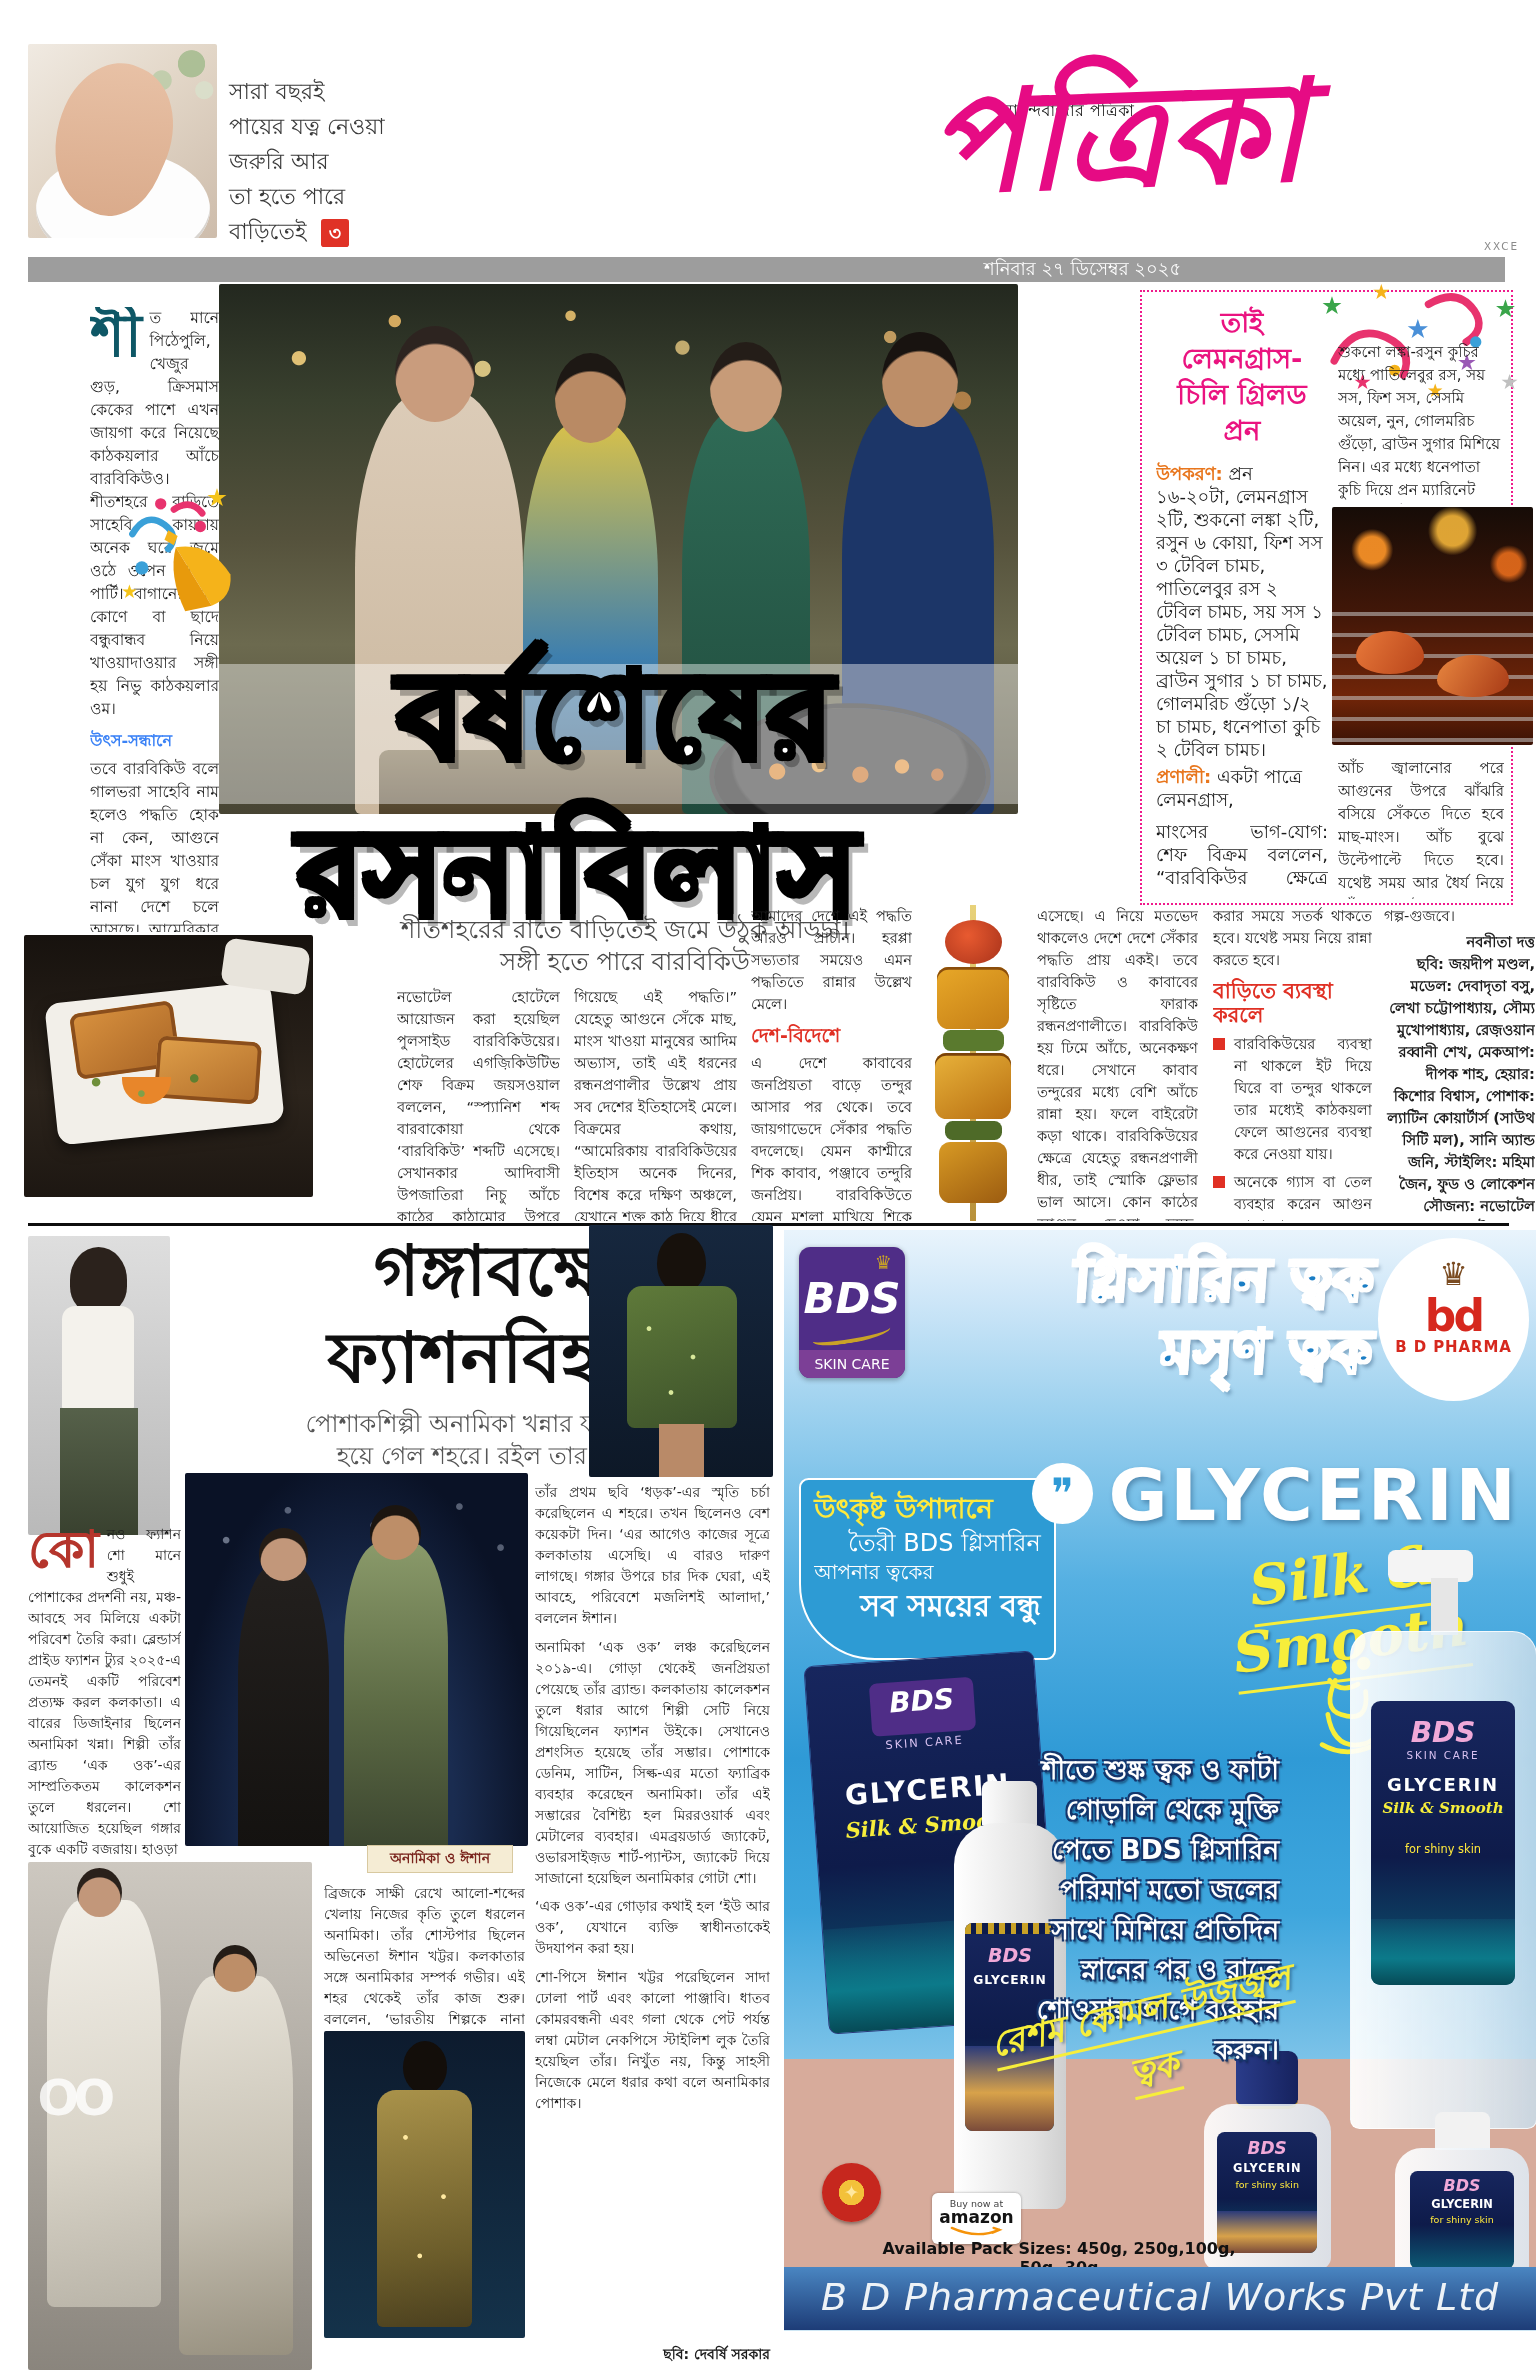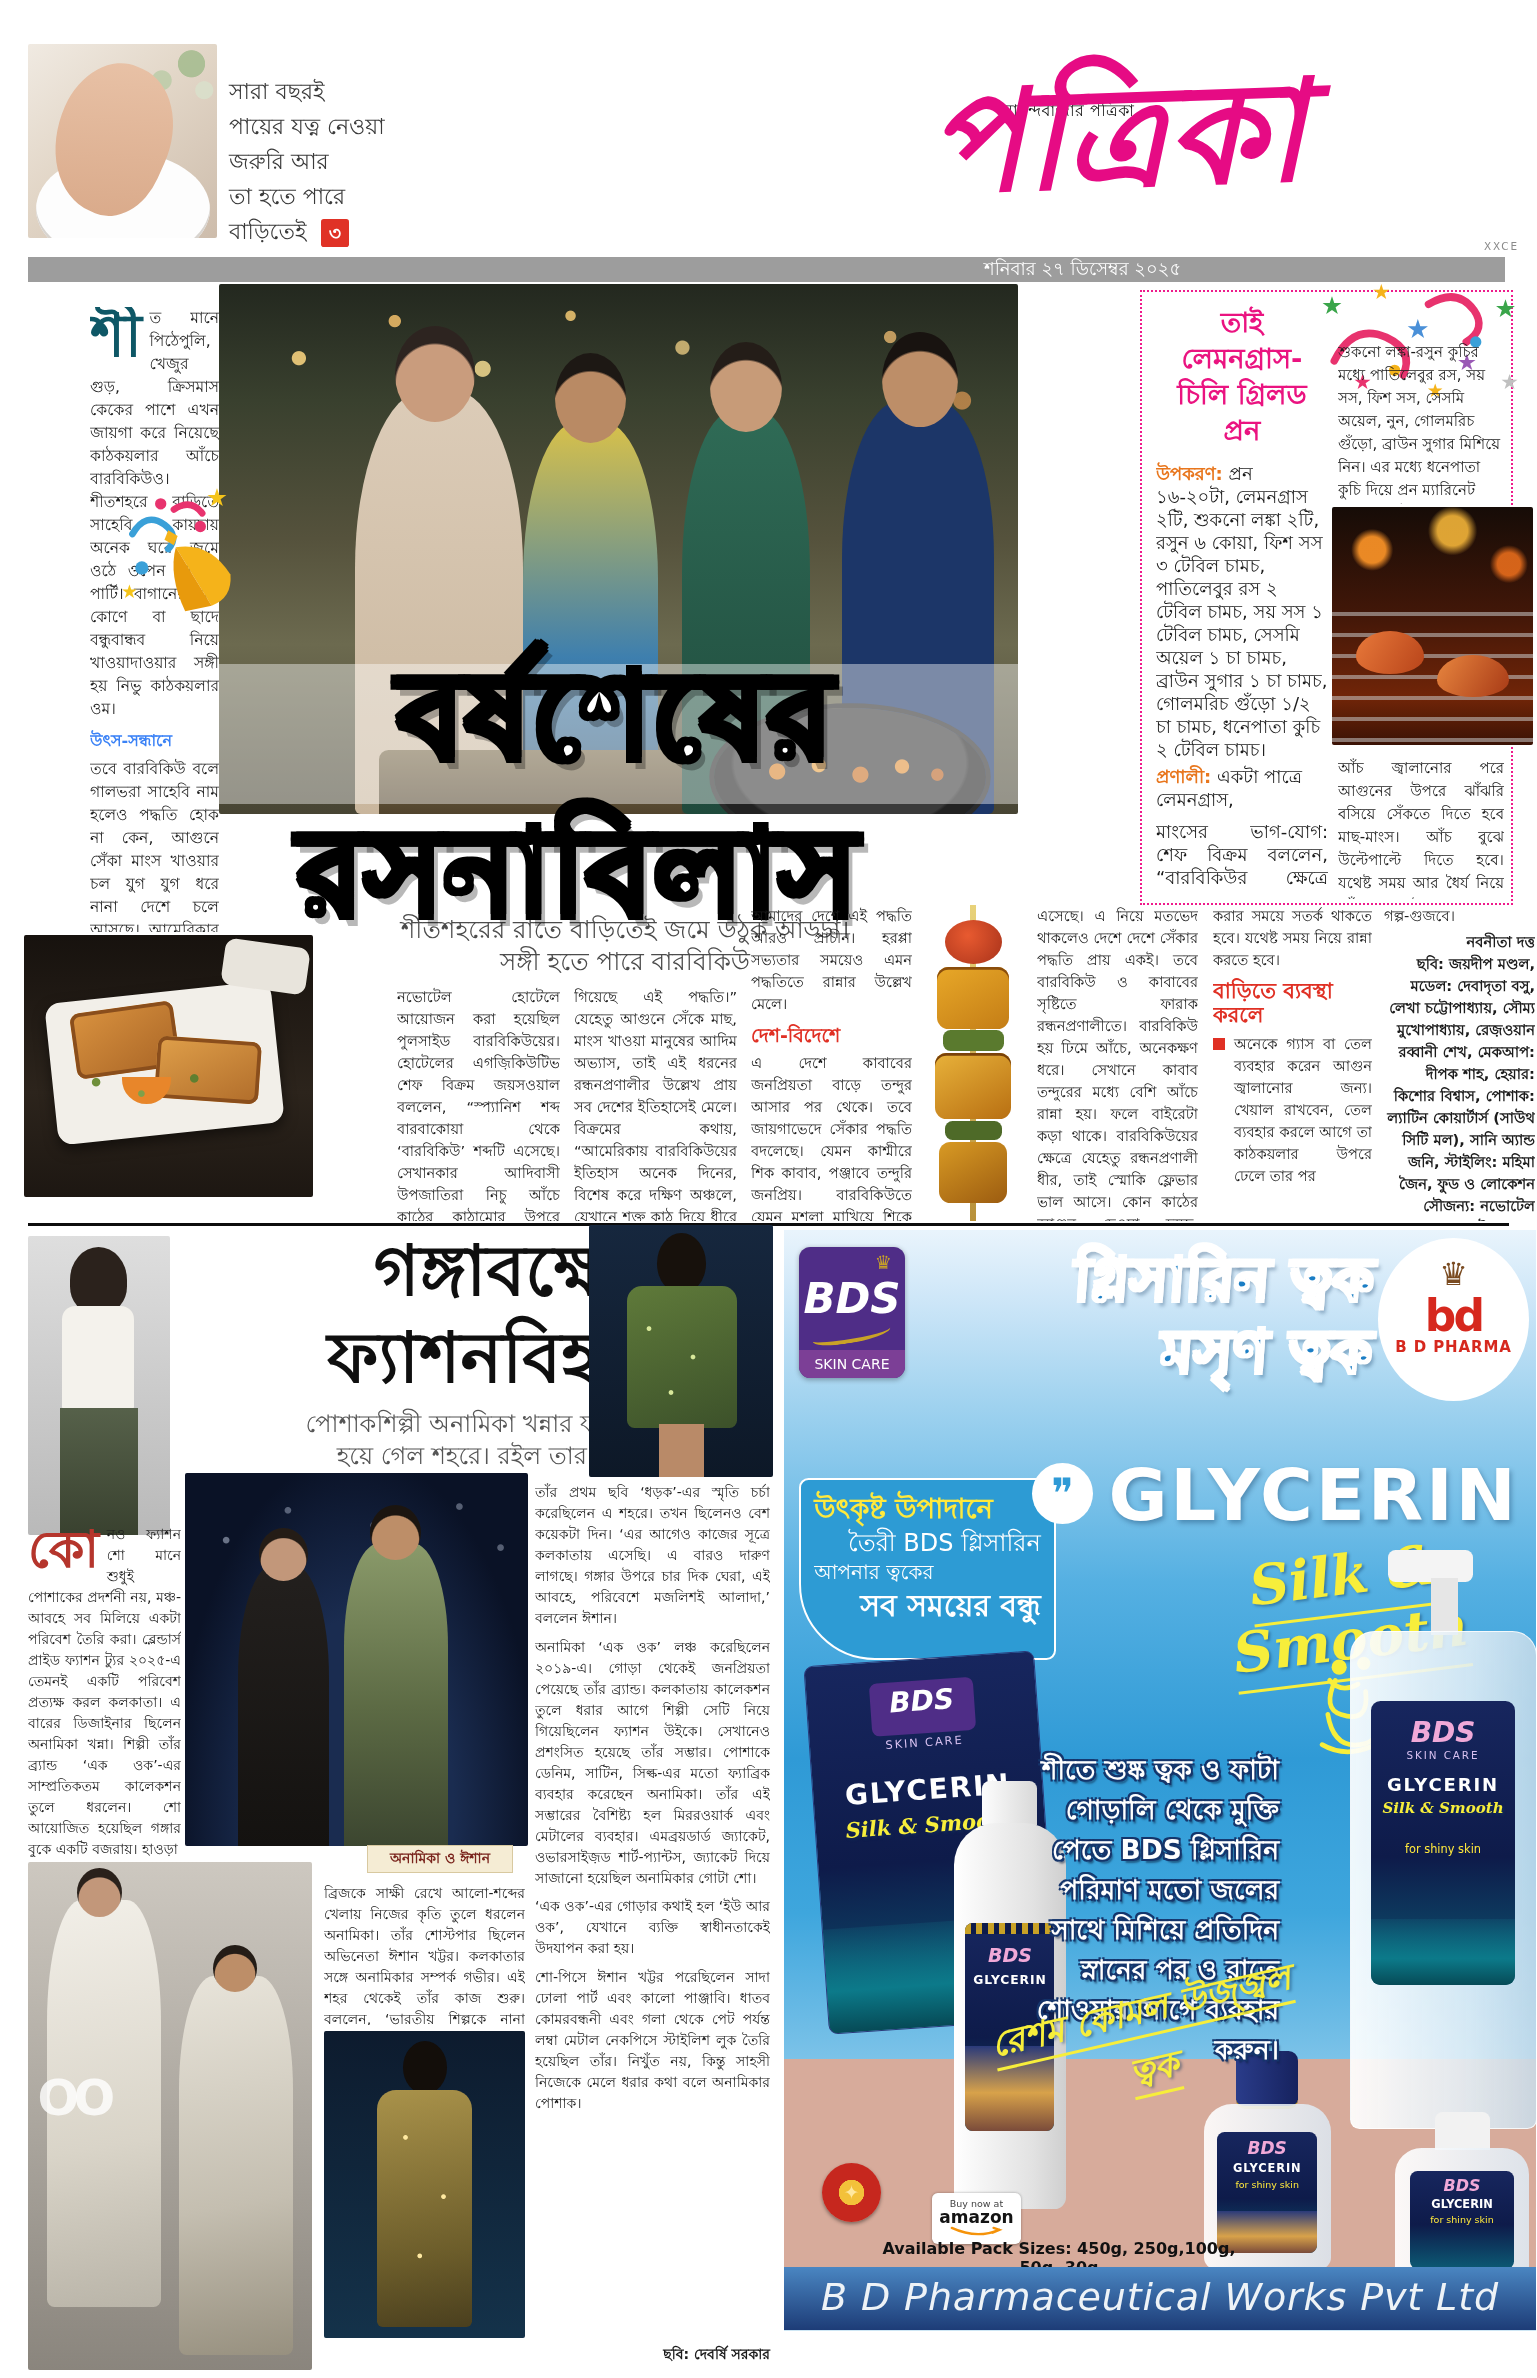--- a/index.html
+++ b/index.html
@@ -127,20 +127,21 @@
     <div class="abs" style="left:19px;top:125px;width:61px;height:21px;background:#5a7a2e;border-radius:7.6px;"></div>
     <div class="abs" style="left:11.4px;top:148px;width:76px;height:66px;background:linear-gradient(150deg,#e8b23a,#b86f12);border-radius:11.4px;box-shadow:0 2.8px 0 #7a420a inset;"></div>
     <div class="abs" style="left:21px;top:216px;width:57px;height:19px;background:#4e6a28;border-radius:7.6px;"></div>
     <div class="abs" style="left:15px;top:237px;width:68px;height:61px;background:linear-gradient(150deg,#d89a24,#9c5c10);border-radius:11.4px;"></div>
   </div>
 
   <div class="col" style="left:1037px;top:905px;width:161px;height:316px;">এসেছে। এ নিয়ে মতভেদ থাকলেও দেশে দেশে সেঁকার পদ্ধতি প্রায় একই। তবে বারবিকিউ ও কাবাবের সৃষ্টিতে ফারাক রন্ধনপ্রণালীতে। বারবিকিউ হয় ঢিমে আঁচে, অনেকক্ষণ ধরে। সেখানে কাবাব তন্দুরের মধ্যে বেশি আঁচে রান্না হয়। ফলে বাইরেটা কড়া থাকে। বারবিকিউয়ের ক্ষেত্রে যেহেতু রন্ধনপ্রণালী ধীর, তাই স্মোকি ফ্লেভার ভাল আসে। কোন কাঠের আগুন দেওয়া হচ্ছে, সেটাও কিন্তু খুব গুরুত্বপূর্ণ। তার উপরে নির্ভর করে সেঁকা</div>
   <div class="col" style="left:1213px;top:905px;width:159px;height:316px;">
     <div>করার সময়ে সতর্ক থাকতে হবে। যথেষ্ট সময় নিয়ে রান্না করতে হবে।</div>
     <div class="redhead" style="font-size:21px;">বাড়িতে ব্যবস্থা করলে</div>
+    <div class="tip">বারবিকিউয়ের ব্যবস্থা না থাকলে ইট দিয়ে ঘিরে বা তন্দুর থাকলে তার মধ্যেই কাঠকয়লা ফেলে আগুনের ব্যবস্থা করে নেওয়া যায়।</div>
     <div class="tip">অনেকে গ্যাস বা তেল ব্যবহার করেন আগুন জ্বালানোর জন্য। খেয়াল রাখবেন, তেল ব্যবহার করলে আগে তা কাঠকয়লার উপরে ঢেলে তার পর</div>
   </div>
   <div class="col" style="left:1384px;top:905px;width:151px;height:316px;">
     <div>গল্প-গুজবে।</div>
     <div style="text-align:right;font-weight:bold;margin-top:3.8px;">নবনীতা দত্ত</div>
     <div style="text-align:right;font-weight:bold;">ছবি: জয়দীপ মণ্ডল, মডেল: দেবাদৃতা বসু, লেখা চট্টোপাধ্যায়, সৌম্য মুখোপাধ্যায়, রেজ়ওয়ান রব্বানী শেখ, মেকআপ: দীপক শাহ, হেয়ার: কিশোর বিশ্বাস, পোশাক: ল্যাটিন কোয়ার্টার্স (সাউথ সিটি মল), সানি অ্যান্ড জনি, স্টাইলিং: মহিমা জৈন, ফুড ও লোকেশন সৌজন্য: নভোটেল কলকাতা হোটেল অ্যান্ড রেসিডেন্সেস, ফুড পার্টনার: আলদো কাফে</div>
   </div>
 
   <div class="ph" style="left:24px;top:935px;width:289px;height:262px;background:linear-gradient(180deg,#17120e,#2c241c 60%,#1d1712);">
     <div class="abs" style="left:26.5px;top:57px;width:227px;height:142px;background:#f2efe9;border-radius:15px;transform:rotate(-6deg);box-shadow:0 5.7px 13.2px rgba(0,0,0,.5);"></div>

